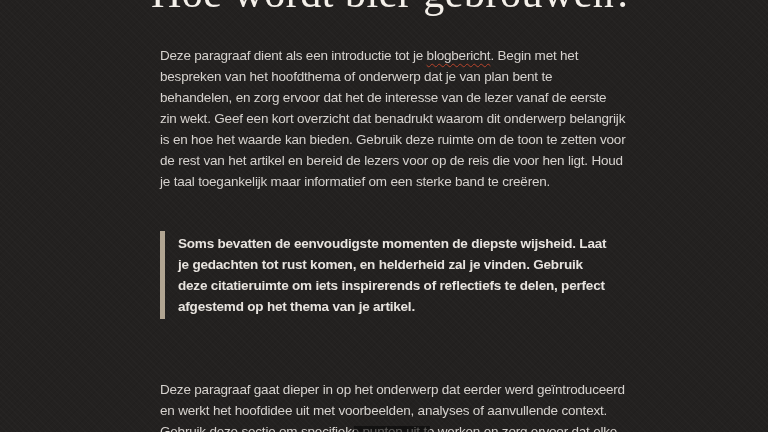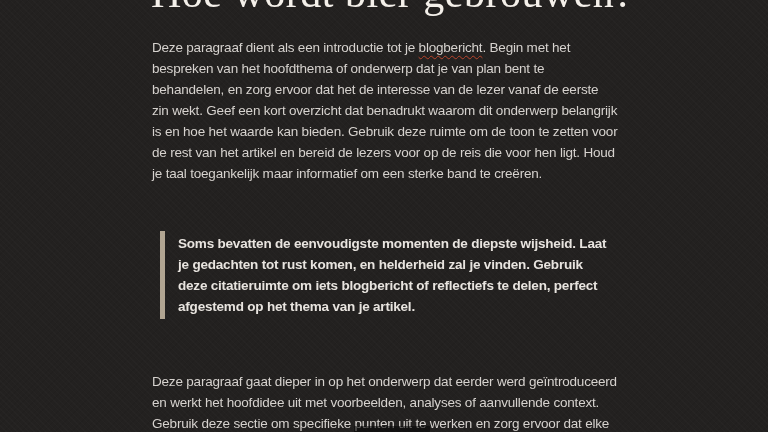--- a/index.html
+++ b/index.html
@@ -31,21 +31,21 @@
     font-size:42px;
     line-height:46px;
     letter-spacing:0.5px;
     color:var(--title_text);
     white-space:nowrap;
   }
   .para{
     position:absolute;
     left:152px;
     width:466px;
-    margin:0;
+    margin:8px;
     font-size:13.5px;
     line-height:21px;
     letter-spacing:-0.2px;
     color:var(--body_text);
   }
   .para-intro{top:37px;}
   .para-body{top:371px;}
   .pull-quote{
     position:absolute;
     left:160px;top:231px;
@@ -76,20 +76,20 @@
 </head>
 <body>
 
 <div class="canvas">
 
   <h1 class="post-title">Hoe wordt bier gebrouwen?</h1>
 
   <p class="para para-intro">Deze paragraaf dient als een introductie tot je <span class="misspelled">blogbericht</span>. Begin met het bespreken van het hoofdthema of onderwerp dat je van plan bent te behandelen, en zorg ervoor dat het de interesse van de lezer vanaf de eerste zin wekt. Geef een kort overzicht dat benadrukt waarom dit onderwerp belangrijk is en hoe het waarde kan bieden. Gebruik deze ruimte om de toon te zetten voor de rest van het artikel en bereid de lezers voor op de reis die voor hen ligt. Houd je taal toegankelijk maar informatief om een sterke band te creëren.</p>
 
   <blockquote class="pull-quote">
-    <span>Soms bevatten de eenvoudigste momenten de diepste wijsheid. Laat je gedachten tot rust komen, en helderheid zal je vinden. Gebruik deze citatieruimte om iets blogbericht of reflectiefs te delen, perfect afgestemd op het thema van je artikel.</span>
+    <span>Soms bevatten de eenvoudigste momenten de diepste wijsheid. Laat je gedachten tot rust komen, en helderheid zal je vinden. Gebruik deze citatieruimte om iets inspirerends of reflectiefs te delen, perfect afgestemd op het thema van je artikel.</span>
   </blockquote>
 
   <p class="para para-body">Deze paragraaf gaat dieper in op het onderwerp dat eerder werd geïntroduceerd en werkt het hoofdidee uit met voorbeelden, analyses of aanvullende context. Gebruik deze sectie om specifieke punten uit te werken en zorg ervoor dat elke</p>
 
   <div class="bottom-edge-overlay"></div>
 
 </div>
 
 </body></html>

